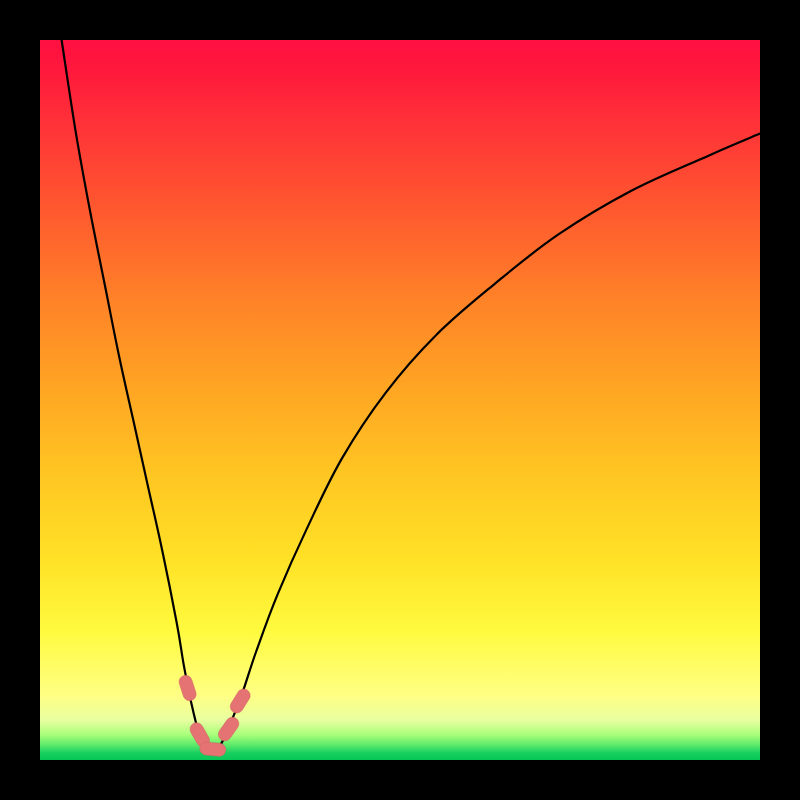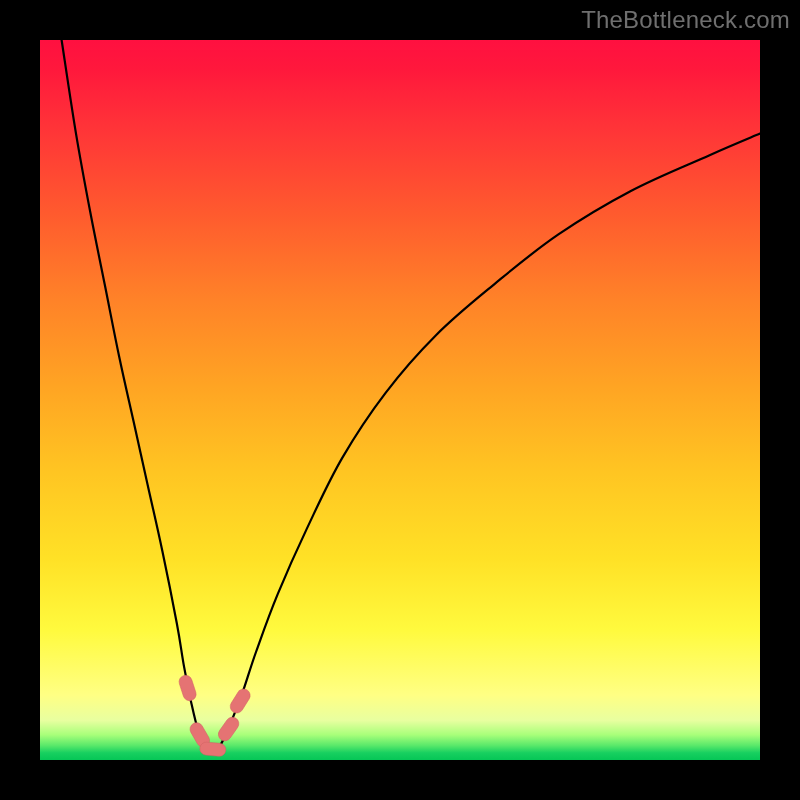--- a/index.html
+++ b/index.html
@@ -73,21 +73,20 @@
   .marker {
     fill: #e57373;
     stroke: #d16262;
     stroke-width: 0.5;
   }
 </style>
 </head>
 <body>
 
 <div class="frame">
-  <div class="watermark">TheBottleneck.com</div>
 
   <div class="plot">
     <svg class="curve" viewBox="0 0 720 720" preserveAspectRatio="none">
       <path class="line" id="curve-path" d="M 21.6 0.0 C 24.2 16.8, 30.8 62.5, 36.0 93.6 C 41.2 124.7, 45.2 145.6, 50.4 172.8 C 55.6 200.0, 59.6 218.9, 64.8 244.8 C 70.0 270.7, 74.0 292.2, 79.2 316.8 C 84.4 341.4, 88.4 358.3, 93.6 381.6 C 98.8 404.9, 102.8 423.1, 108.0 446.4 C 113.2 469.7, 117.2 486.6, 122.4 511.2 C 127.6 535.8, 132.9 562.5, 136.8 583.2 C 140.7 603.9, 141.4 612.1, 144.0 626.4 C 146.6 640.7, 148.6 650.7, 151.2 662.4 C 153.8 674.1, 155.8 683.4, 158.4 691.2 C 161.0 699.0, 163.0 701.7, 165.6 705.6 C 168.2 709.5, 170.2 712.8, 172.8 712.8 C 175.4 712.8, 177.4 709.5, 180.0 705.6 C 182.6 701.7, 183.3 700.3, 187.2 691.2 C 191.1 682.1, 196.4 669.5, 201.6 655.2 C 206.8 640.9, 209.5 630.1, 216.0 612.0 C 222.5 593.9, 228.5 576.4, 237.6 554.4 C 246.7 532.4, 254.7 514.2, 266.4 489.6 C 278.1 465.0, 288.1 442.2, 302.4 417.6 C 316.7 393.0, 328.8 374.8, 345.6 352.8 C 362.4 330.8, 376.6 314.6, 396.0 295.2 C 415.4 275.8, 431.6 262.9, 453.6 244.8 C 475.6 226.7, 493.8 211.2, 518.4 194.4 C 543.0 177.6, 563.2 165.5, 590.4 151.2 C 617.6 136.9, 646.3 125.6, 669.6 115.2 C 692.9 104.8, 710.9 97.5, 720.0 93.6"></path>
       <g id="markers">
           <g transform="translate(147.6 648.0) rotate(72)">
             <rect x="-13" y="-6.5" width="26" height="13" rx="6.5" ry="6.5" class="marker"></rect>
           </g>
           <g transform="translate(159.8 694.8) rotate(60)">
             <rect x="-13" y="-6.5" width="26" height="13" rx="6.5" ry="6.5" class="marker"></rect>

